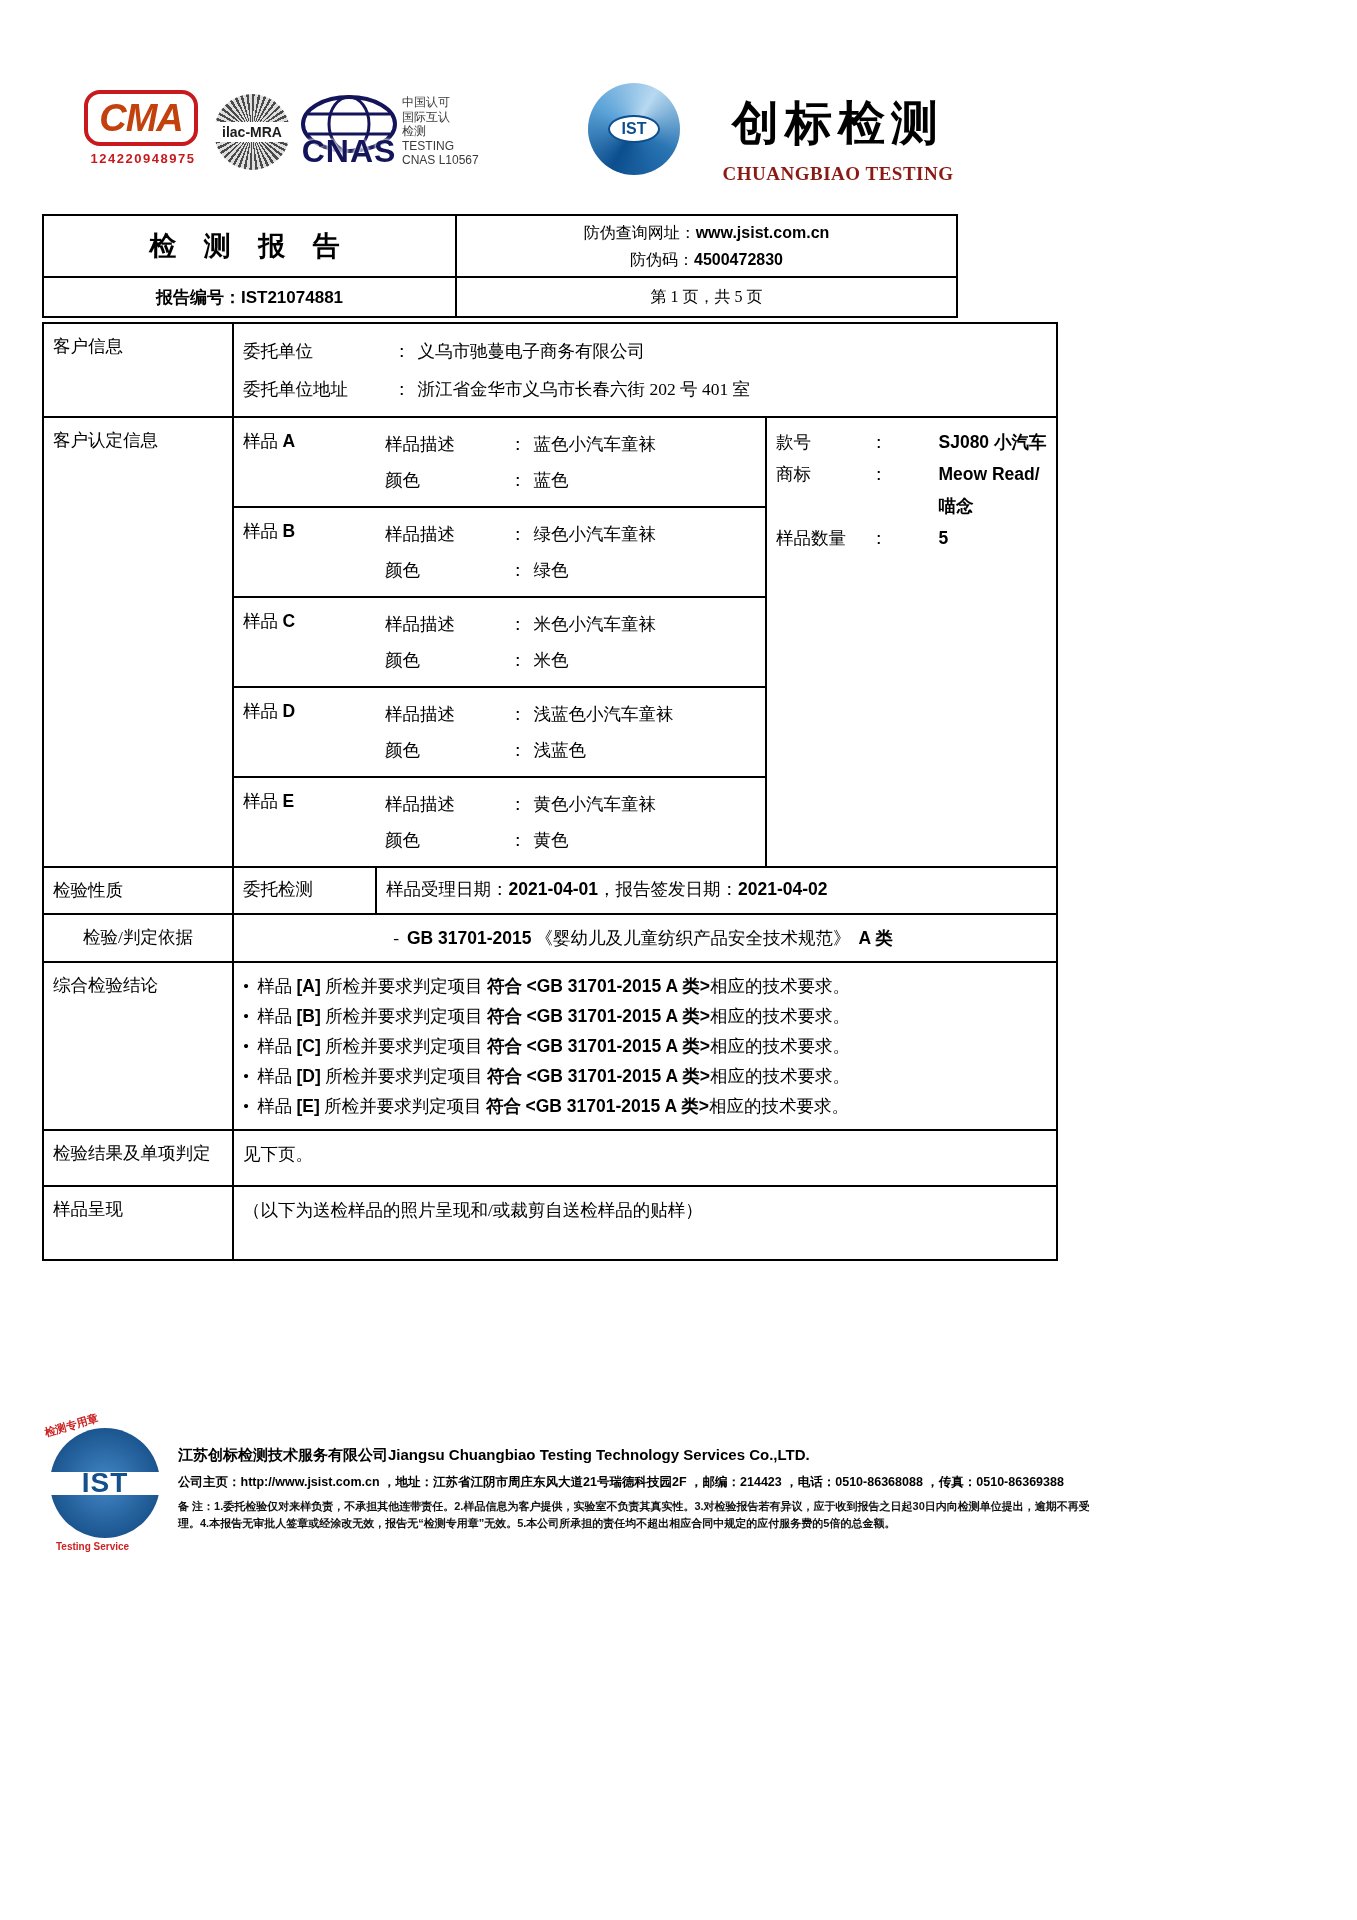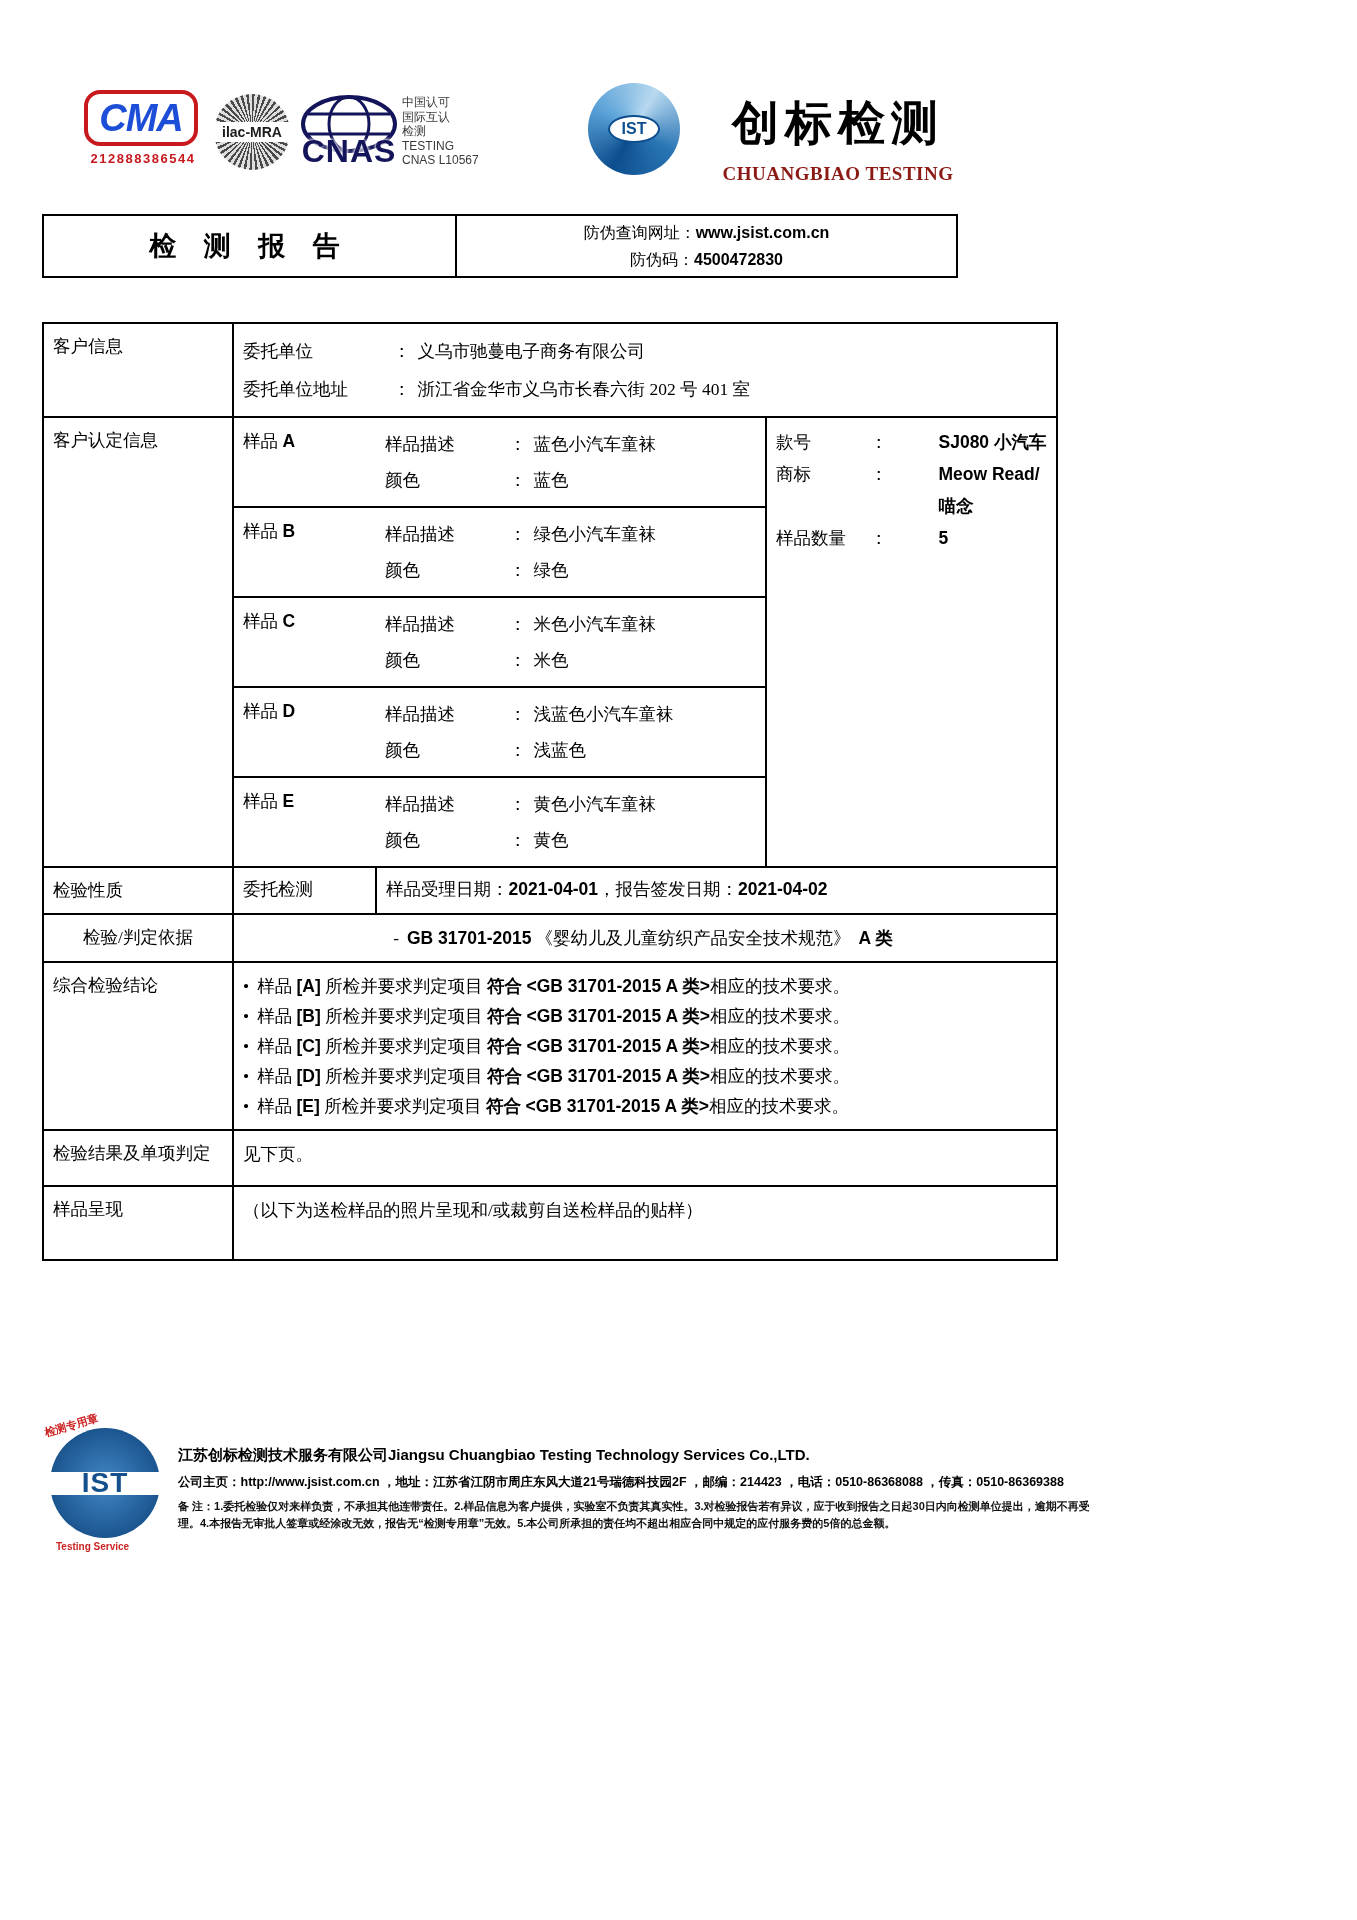--- a/index.html
+++ b/index.html
@@ -6,21 +6,21 @@
   body { background:#ffffff; }
   .page {
     position:relative; width:1357px; height:1920px; background:#fff;
     font-family:"Liberation Serif","DejaVu Serif",serif; color:#000; overflow:hidden;
   }
 
   
   .cma { position:absolute; left:84px; top:90px; width:118px; text-align:center; }
   .cma-box {
     width:114px; height:56px; border:4px solid #c8191e; border-radius:16px;
-    color:#1d4ed8; font-family:"Liberation Sans",sans-serif; font-weight:bold; font-style:italic;
+    color:#c2410c; font-family:"Liberation Sans",sans-serif; font-weight:bold; font-style:italic;
     font-size:38px; line-height:48px; letter-spacing:-1px;
   }
   .cma-num { margin-top:5px; color:#c8191e; font-family:"Liberation Sans",sans-serif; font-weight:bold; font-size:13px; letter-spacing:1.5px; }
 
   .ilac { position:absolute; left:214px; top:94px; width:76px; height:76px; border-radius:50%;
     background:#9a9a9a;
     background:repeating-conic-gradient(#4a4a4a 0deg 4deg, #dedede 4deg 9deg); }
   .ilac-band { position:absolute; top:50%; left:-2px; right:-2px; transform:translateY(-50%);
     background:#fff; color:#1c1c1c; font-family:"Liberation Sans",sans-serif; font-weight:bold;
     font-size:14px; text-align:center; padding:2px 0; }
@@ -119,21 +119,21 @@
   .f-addr { margin-top:9px; font-size:12.5px; font-weight:bold; }
   .f-notes { margin-top:7px; font-size:11px; font-weight:bold; line-height:17px; color:#111; }
 </style>
 </head>
 <body>
 
 <div class="page">
 
   <div class="cma">
     <div class="cma-box">CMA</div>
-    <div class="cma-num">212888386544</div>
+    <div class="cma-num">124220948975</div>
   </div>
 
   <div class="ilac">
     <div class="ilac-band">ilac-MRA</div>
   </div>
 
   <div class="cnas">
     <svg width="98" height="62" viewBox="0 0 98 62">
       <ellipse cx="49" cy="30" rx="46" ry="27" fill="none" stroke="#14145a" stroke-width="4"></ellipse>
       <ellipse cx="49" cy="30" rx="20" ry="27" fill="none" stroke="#14145a" stroke-width="3"></ellipse>
@@ -162,20 +162,24 @@
 
   <table class="hdr-table">
     <tbody>
         <tr>
       <td class="hdr-title">检 测 报 告</td>
       <td class="hdr-right">
         <div class="line"><span>防伪查询网址：</span><b>www.jsist.com.cn</b></div>
         <div class="line"><span>防伪码：</span><b>4500472830</b></div>
       </td>
     </tr>
+    <tr>
+      <td class="hdr-no"><span>报告编号：</span><b>IST21074881</b></td>
+      <td class="hdr-page">第 1 页，共 5 页</td>
+    </tr>
   </tbody>
     </table>
 
   <table class="main-table">
     <colgroup>
         <col style="width:190px">
         <col style="width:143px">
         <col style="width:390px">
         <col style="width:291px">
       </colgroup>

